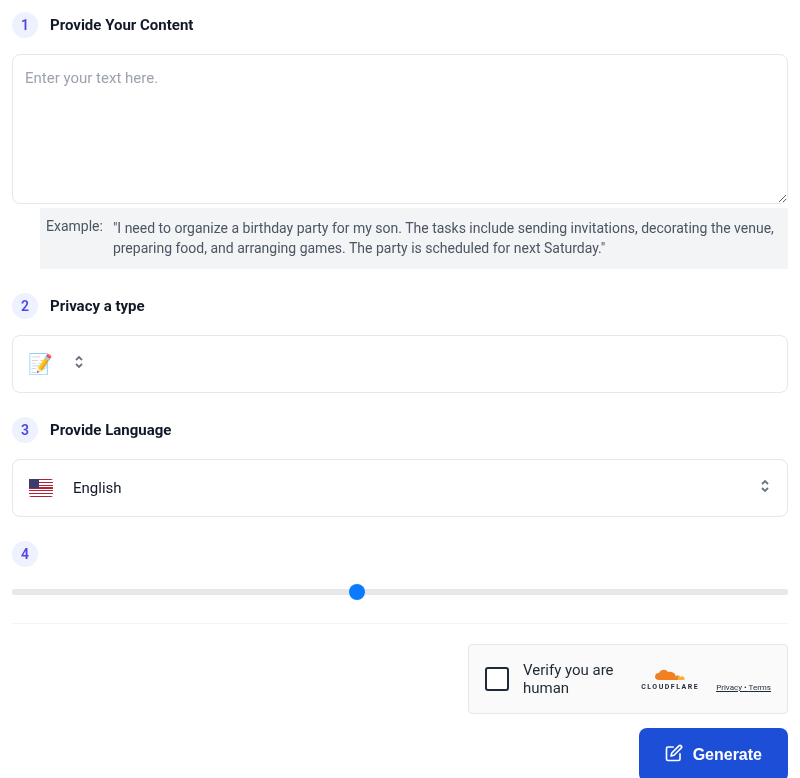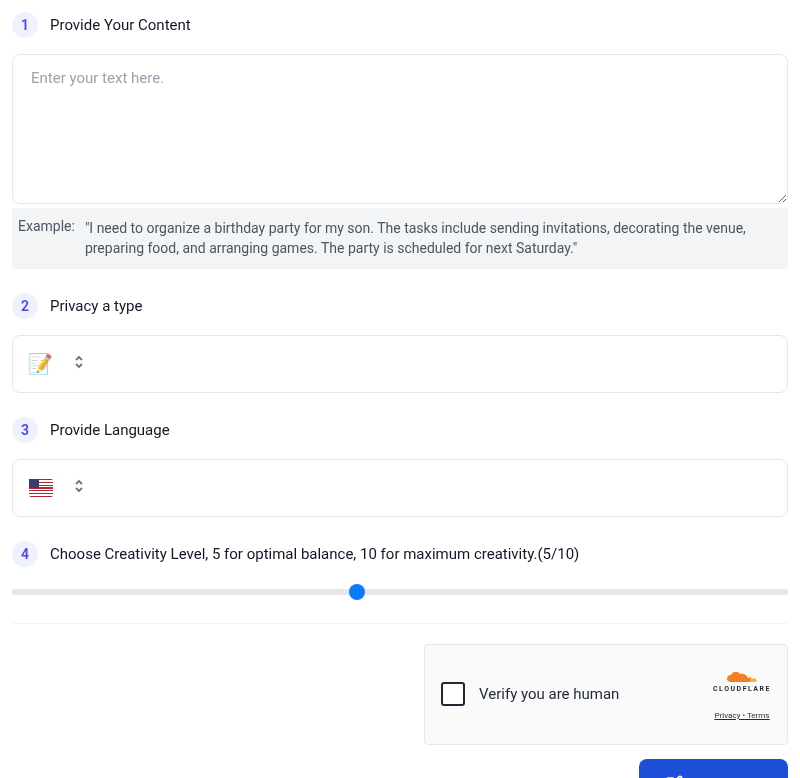--- a/index.html
+++ b/index.html
@@ -30,43 +30,44 @@
       color: #4f46e5;
       display: flex;
       align-items: center;
       justify-content: center;
       font-size: 14px;
       font-weight: 600;
     }
     .section-title {
       color: #111827;
       font-size: 15px;
-      font-weight: 400;
+      font-weight: 700;
     }
     .textarea {
       width: 100%;
       height: 150px;
       border: 1px solid #e5e7eb;
       border-radius: 8px;
-      padding: 14px 18px;
+      padding: 14px 12px;
       font-size: 15px;
       font-family: inherit;
       resize: vertical;
       color: #374151;
     }
     .textarea::placeholder {
       color: #9ca3af;
     }
     .example-box {
       background: #f3f4f6;
       padding: 10px 6px;
       display: flex;
       gap: 10px;
       font-size: 14px;
       margin-top: 0;
+      margin-left: 28px;
     }
     .example-label {
       color: #4b5563;
       flex-shrink: 0;
     }
     .example-text {
       color: #4b5563;
       line-height: 1.45;
     }
     .select-box {
@@ -162,46 +163,45 @@
     }
     .footer {
       display: flex;
       flex-direction: column;
       align-items: flex-end;
       gap: 14px;
     }
     .captcha-box {
       border: 1px solid #e5e7eb;
       border-radius: 4px;
-      padding: 24px 16px;
+      padding: 16px 16px;
       display: flex;
       align-items: center;
       gap: 14px;
-      width: 364px;
+      width: 320px;
       background: #fafafa;
     }
     .captcha-checkbox {
       width: 24px;
       height: 24px;
       border: 2px solid #1f2937;
       border-radius: 3px;
       cursor: pointer;
       flex-shrink: 0;
       background: #fff;
     }
     .captcha-label {
       font-size: 15px;
       color: #1f2937;
       flex: 1;
     }
     .captcha-brand {
       display: flex;
-      flex-direction: column;
-      align-items: center;
-      gap: 0px;
+      align-items: center;
+      gap: 17px;
     }
     .cf-logo {
       display: flex;
       flex-direction: column;
       align-items: center;
       line-height: 1;
     }
     .cf-cloud {
       color: #f38020;
     }
@@ -269,33 +269,33 @@
 
 <div class="section">
   <div class="section-header">
     <div class="step-number">3</div>
     <div class="section-title">Provide Language</div>
   </div>
   <div class="select-box">
     <div class="select-icon">
       <div class="flag-us"></div>
     </div>
+    <div class="select-value">English</div>
     <div class="select-chevron">
       <svg width="12" height="16" viewBox="0 0 12 16" fill="none" stroke="currentColor" stroke-width="1.8">
         <path d="M3 6 L6 3 L9 6"></path>
         <path d="M3 10 L6 13 L9 10"></path>
       </svg>
     </div>
   </div>
 </div>
 
 <div class="section">
   <div class="section-header">
     <div class="step-number">4</div>
-    <div class="section-title">Choose Creativity Level, 5 for optimal balance, 10 for maximum creativity.(5/10)</div>
   </div>
   <div class="slider-track">
     <div class="slider-fill"></div>
     <div class="slider-thumb"></div>
   </div>
 </div>
 
 <hr class="divider">
 
 <div class="footer">

